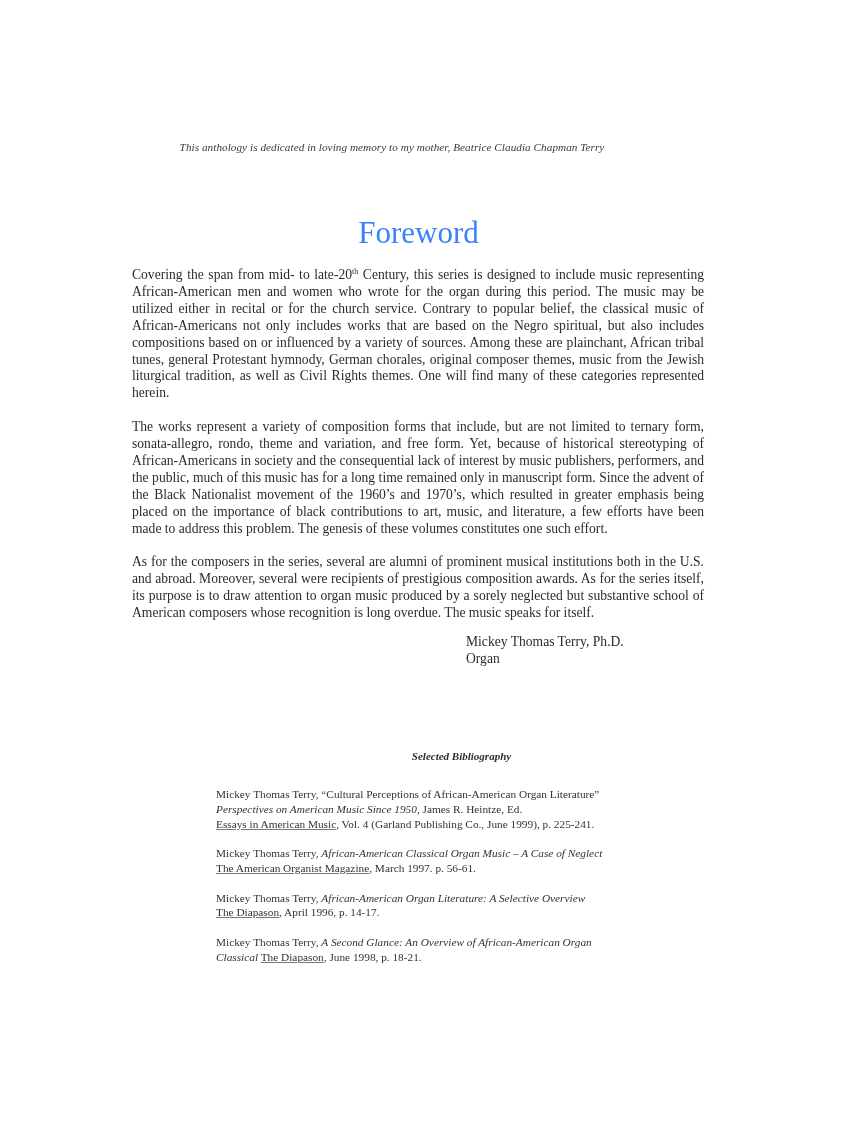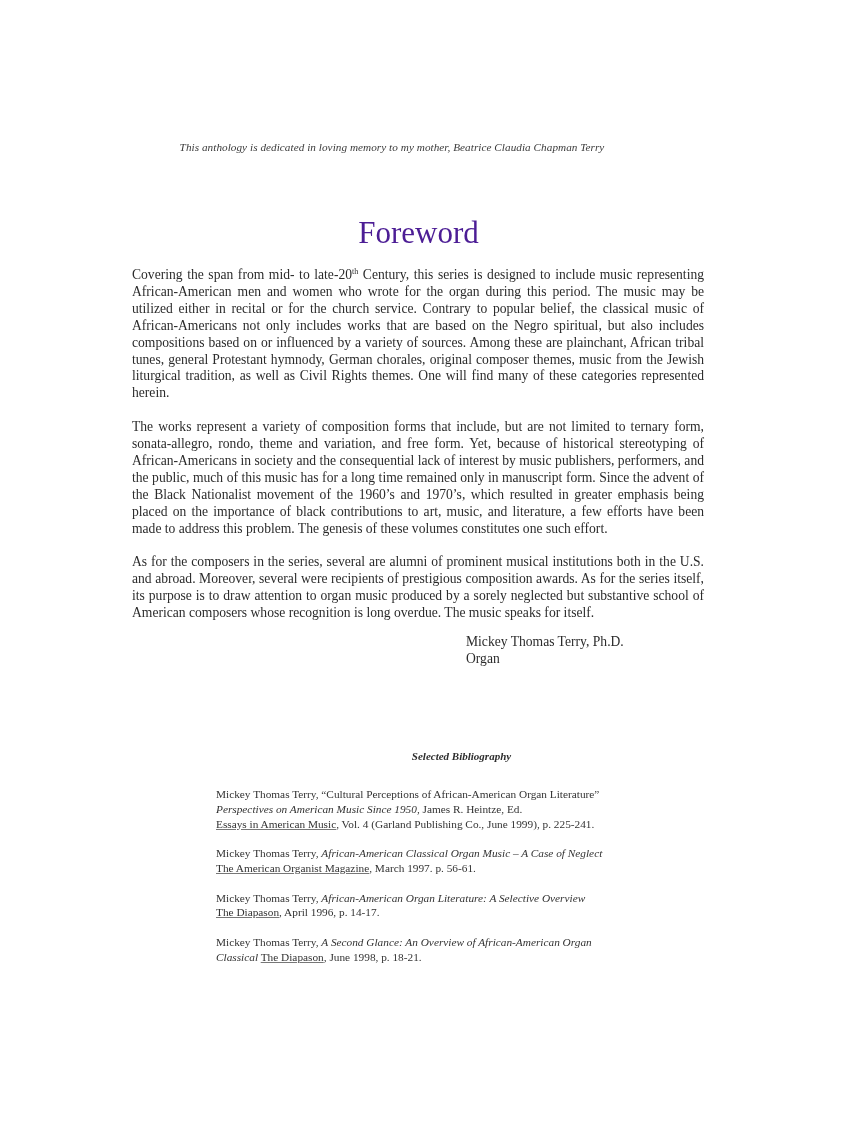--- a/index.html
+++ b/index.html
@@ -35,21 +35,21 @@
     }
     .title {
       position: absolute;
       top: 215px;
       left: 0;
       width: 837px;
       text-align: center;
       font-size: 31px;
       font-weight: normal;
       margin: 0;
-      color: #4c1d95;
+      color: #3b82f6;
     }
     .body-text {
       position: absolute;
       left: 132px;
       width: 572px;
       top: 267px;
       font-size: 13.6px;
       line-height: 16.9px;
       text-align: justify;
     }

